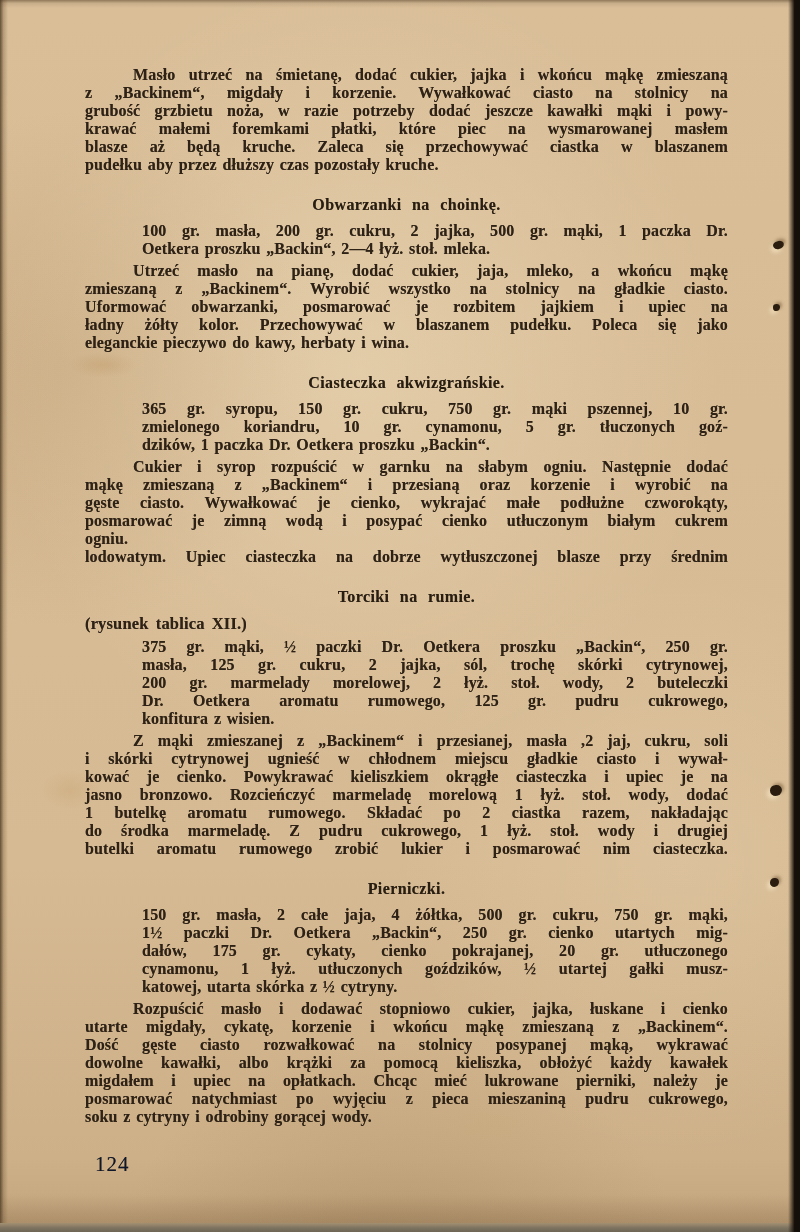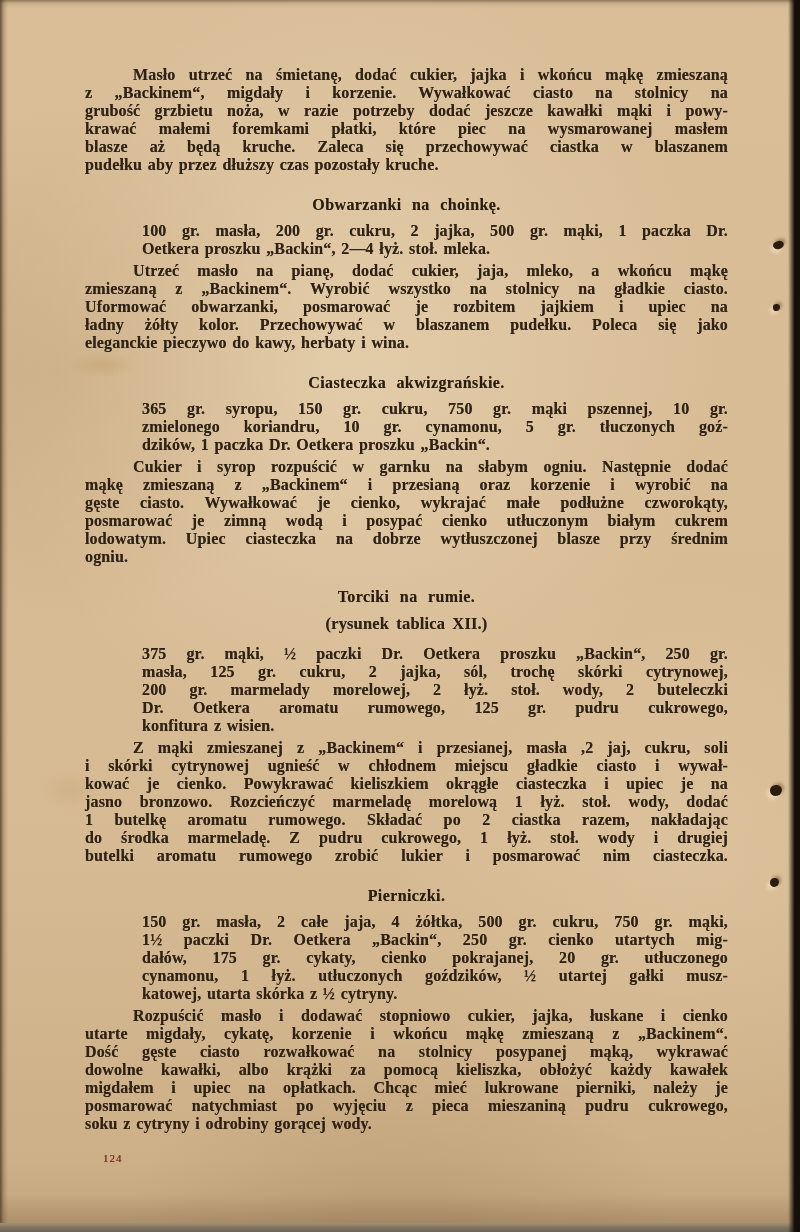--- a/index.html
+++ b/index.html
@@ -50,25 +50,25 @@
   .j{text-align:justify;text-align-last:justify;}
   .ind{text-indent:48px;}
   .paragraph{margin-top:4px;}
   .ingredients{margin-left:57px;}
   .heading{
     margin-top:20px;margin-bottom:6px;
     text-align:center;font-weight:bold;font-size:16px;line-height:22px;
     color:#281d11;letter-spacing:0.4px;word-spacing:6px;
   }
   .subheading{
-    margin-bottom:11px;text-align:center;font-size:16.5px;line-height:20px;word-spacing:3px;
+    margin-bottom:4px;text-align:left;font-size:16.5px;line-height:20px;word-spacing:3px;
   }
   .page-number{
-    position:absolute;left:103px;top:1152px;
-    font-size:11px;color:#7f1d1d;letter-spacing:1px;
+    position:absolute;left:95px;top:1152px;
+    font-size:21px;color:#0f172a;letter-spacing:1px;
     text-shadow:0 0 0.5px rgba(46,34,22,0.55);
   }
 </style>
 </head>
 <body>
 
 <div class="paper"></div>
 <div class="stain stain-a"></div>
 <div class="stain stain-b"></div>
 <div class="stain stain-c"></div>
@@ -98,22 +98,22 @@
     <div class="block ingredients">
       <span class="line j">365 gr. syropu, 150 gr. cukru, 750 gr. mąki pszennej, 10 gr.</span>
       <span class="line j">zmielonego koriandru, 10 gr. cynamonu, 5 gr. tłuczonych goź-</span>
       <span class="line">dzików, 1 paczka Dr. Oetkera proszku „Backin“.</span>
     </div>
     <div class="block paragraph">
       <span class="line j ind">Cukier i syrop rozpuścić w garnku na słabym ogniu.  Następnie dodać</span>
       <span class="line j">mąkę zmieszaną z „Backinem“ i przesianą oraz korzenie i wyrobić na</span>
       <span class="line j">gęste ciasto.  Wywałkować je cienko, wykrajać małe podłużne czworokąty,</span>
       <span class="line j">posmarować je zimną wodą i posypać cienko utłuczonym białym cukrem</span>
+      <span class="line">ogniu.</span>
       <span class="line j">lodowatym.  Upiec ciasteczka na dobrze wytłuszczonej blasze przy średnim</span>
-      <span class="line">ogniu.</span>
     </div>
     <div class="block heading">Torciki na rumie.</div>
     <div class="block subheading">(rysunek tablica XII.)</div>
     <div class="block ingredients">
       <span class="line j">375 gr. mąki, ½ paczki Dr. Oetkera proszku „Backin“, 250 gr.</span>
       <span class="line j">masła, 125 gr. cukru, 2 jajka, sól, trochę skórki cytrynowej,</span>
       <span class="line j">200 gr. marmelady morelowej, 2 łyż. stoł. wody, 2 buteleczki</span>
       <span class="line j">Dr. Oetkera aromatu rumowego, 125 gr. pudru cukrowego,</span>
       <span class="line">konfitura z wisien.</span>
     </div>

